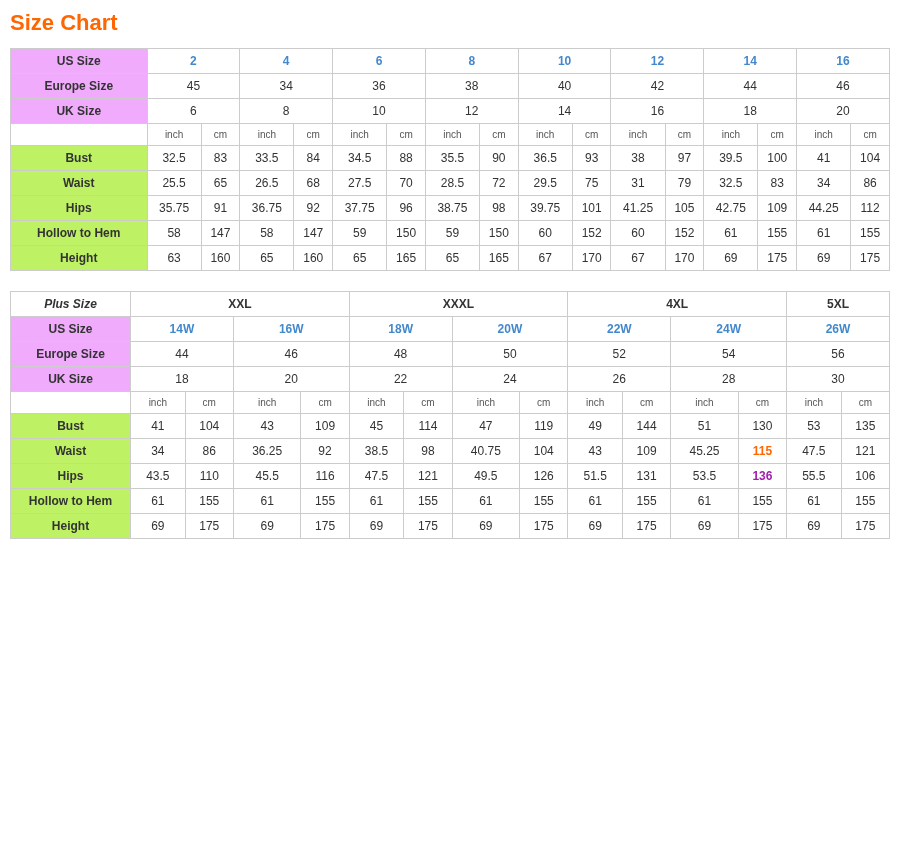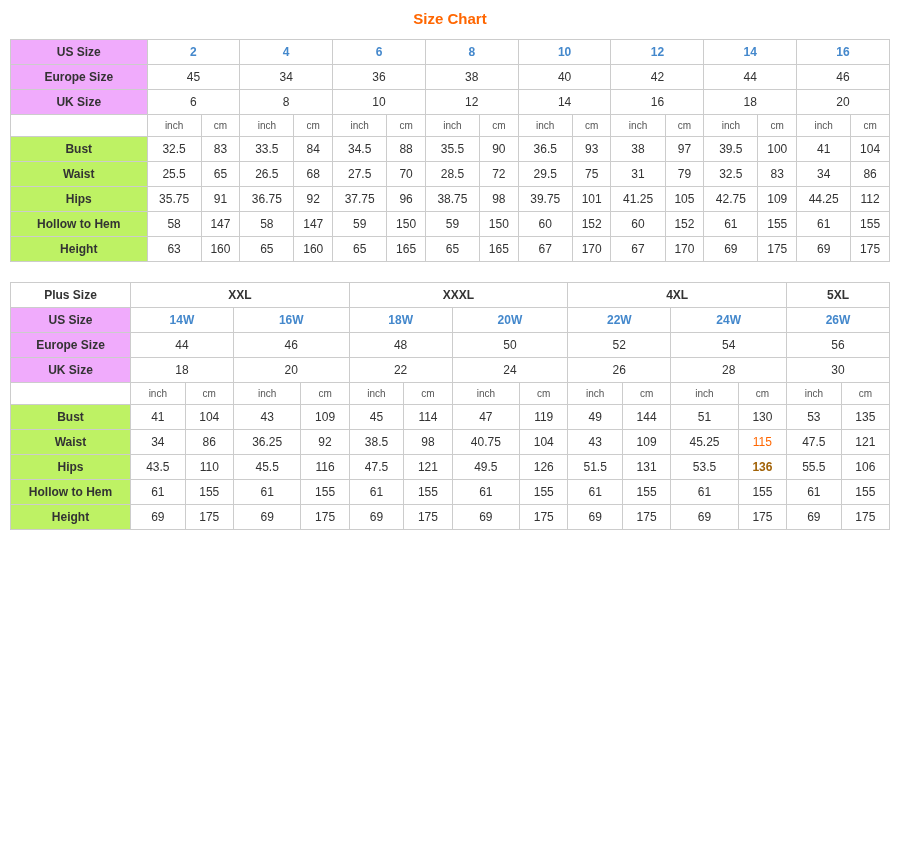--- a/index.html
+++ b/index.html
@@ -3,22 +3,21 @@
   <meta charset="utf-8">
   <style>
     * { box-sizing: border-box; margin: 0; padding: 0; }
     body {
       font-family: Arial, sans-serif;
       background: #fff;
       padding: 10px;
       width: 900px;
     }
     .page-title {
-      text-align: center;
-      font-size: 15px;
+      font-size: 22px;
       font-weight: bold;
       color: #ff6600;
       margin-bottom: 12px;
     }
     .table-section {
       margin-bottom: 20px;
     }
     table {
       width: 100%;
       border-collapse: collapse;
@@ -209,21 +208,21 @@
           <td>175</td>
         </tr>
       </tbody>
   </table>
 </div>
 
 <div class="table-section">
   <table>
     <thead>
       <tr>
-        <th style="width:120px;">Plus Size</th>
+        <th style="width:120px;font-style:italic;">Plus Size</th>
         <th colspan="4" class="size-group-header">XXL</th>
         <th colspan="4" class="size-group-header">XXXL</th>
         <th colspan="4" class="size-group-header">4XL</th>
         <th colspan="2" class="size-group-header">5XL</th>
       </tr>
       <tr>
         <td class="row-header">US Size</td>
         <td colspan="2" class="highlight-blue">14W</td>
         <td colspan="2" class="highlight-blue">16W</td>
         <td colspan="2" class="highlight-blue">18W</td>
@@ -294,38 +293,38 @@
           <td>86</td>
           <td>36.25</td>
           <td>92</td>
           <td>38.5</td>
           <td>98</td>
           <td>40.75</td>
           <td>104</td>
           <td>43</td>
           <td>109</td>
           <td>45.25</td>
-          <td style="color: rgb(255, 102, 0); font-weight: normal;">115</td>
+          <td style="color: rgb(255, 102, 0); font-weight: bold;">115</td>
           <td>47.5</td>
           <td>121</td>
         </tr>
         <tr>
           <td class="row-header measurement-label">Hips</td>
           <td>43.5</td>
           <td>110</td>
           <td>45.5</td>
           <td>116</td>
           <td>47.5</td>
           <td>121</td>
           <td>49.5</td>
           <td>126</td>
           <td>51.5</td>
           <td>131</td>
           <td>53.5</td>
-          <td style="color: #a16207; font-weight: bold; margin-left: 44px;">136</td>
+          <td style="color: #a21caf; font-weight: bold; margin-left: 44px;">136</td>
           <td>55.5</td>
           <td>106</td>
         </tr>
         <tr>
           <td class="row-header measurement-label">Hollow to Hem</td>
           <td>61</td>
           <td>155</td>
           <td>61</td>
           <td>155</td>
           <td>61</td>

